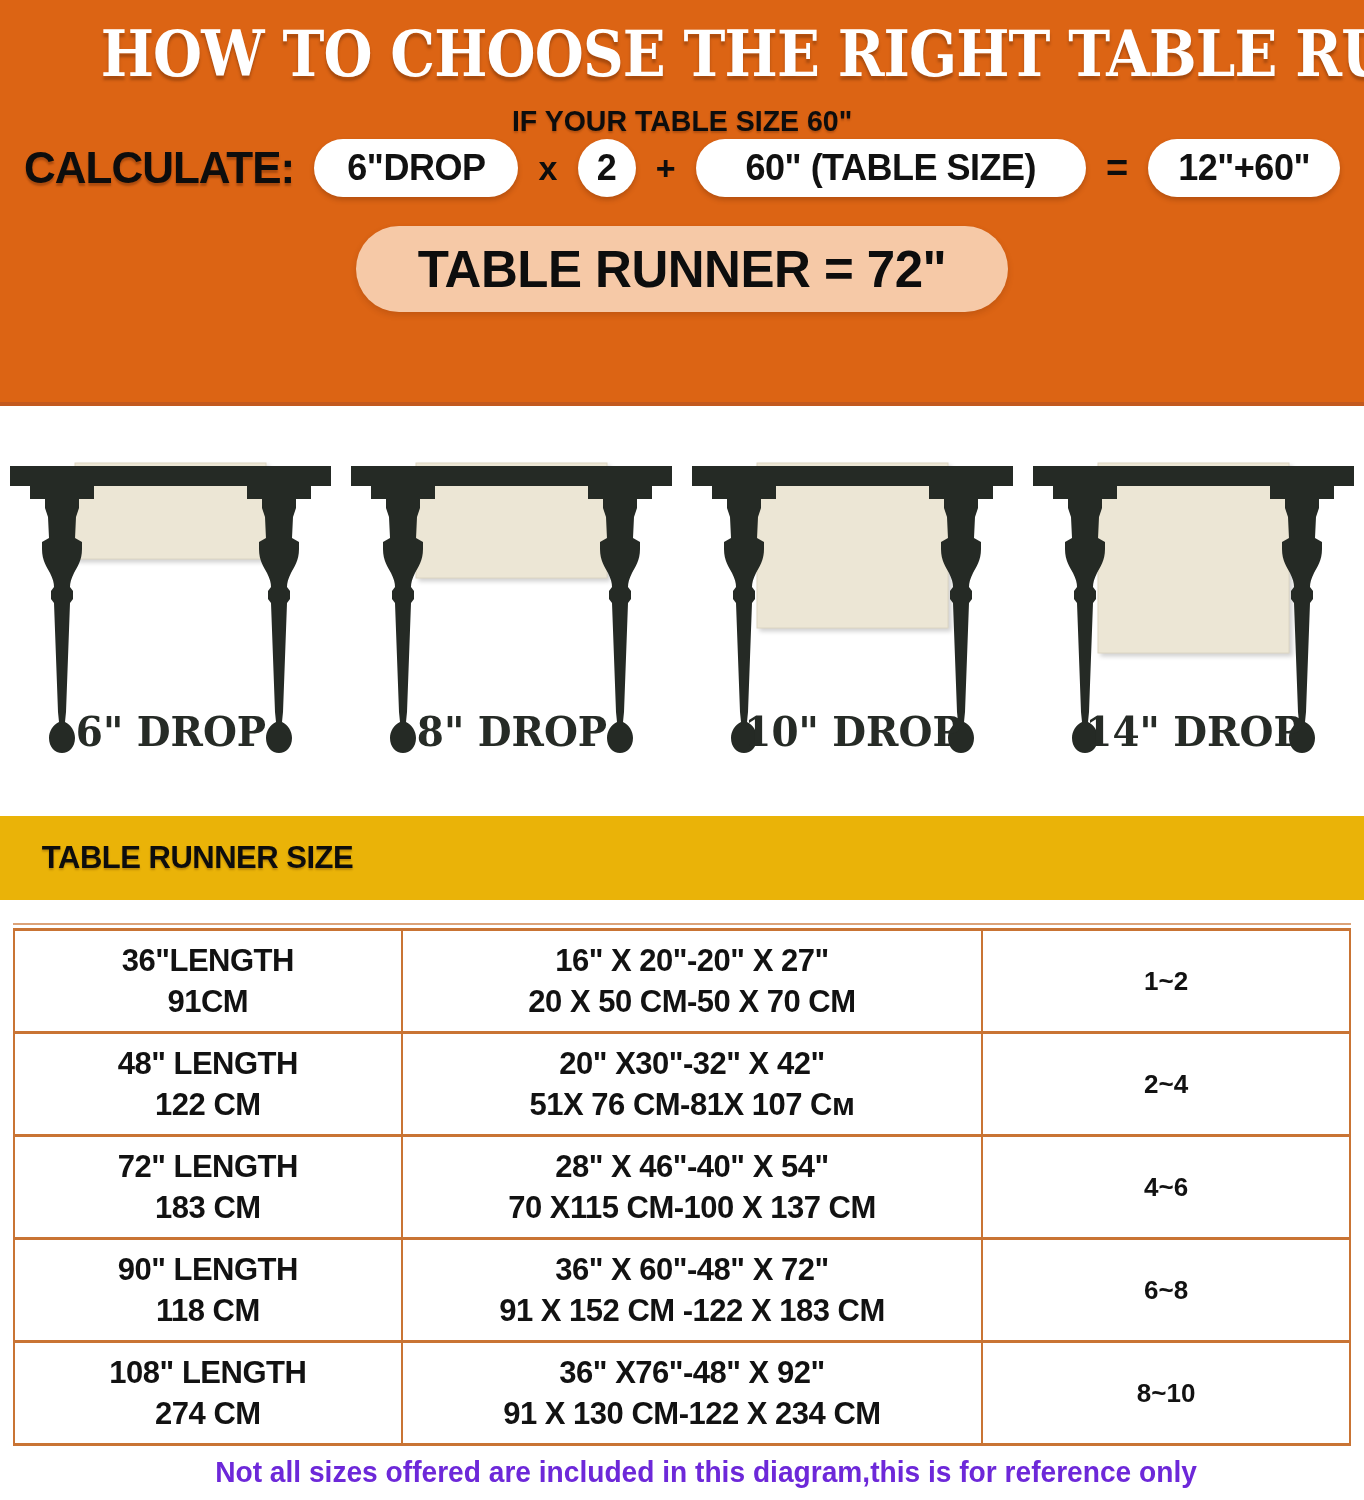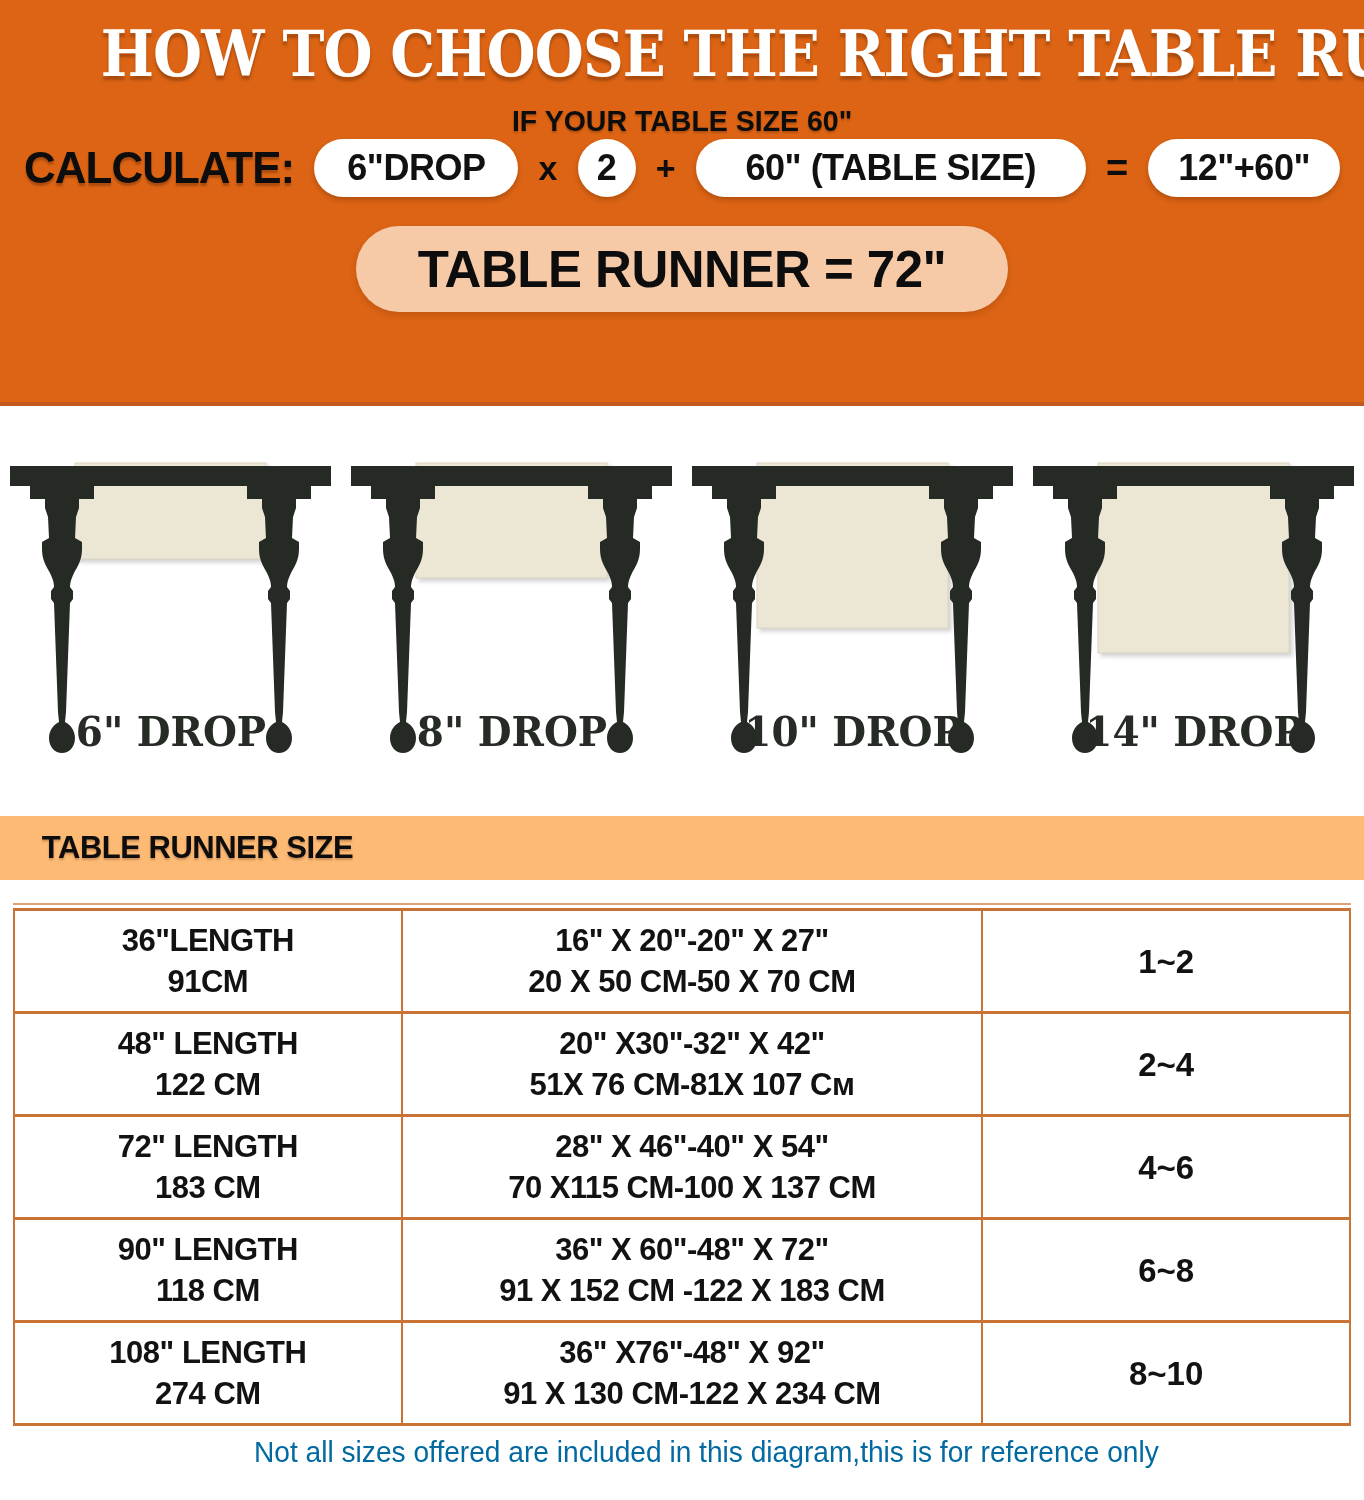--- a/index.html
+++ b/index.html
@@ -84,21 +84,21 @@
   .leg{fill:#252A25;}
   .runner{fill:#ECE6D5;stroke:#DDD6C2;stroke-width:1;filter:drop-shadow(3px 3px 2px rgba(0,0,0,.18));}
   .drop-label{
     position:absolute;top:302px;left:50%;transform:translateX(-50%) scaleX(.95);
     font-family:"DejaVu Serif",serif;font-weight:bold;font-size:41px;
     color:#262B26;white-space:nowrap;
   }
 
   
   .thead-band{
-    background:#fdba74;height:64px;
+    background:#eab308;height:84px;
     display:grid;grid-template-columns:395px 585px 384px;
     align-items:center;
   }
   .thead-band .hcell{
     text-align:center;font-weight:bold;font-size:31px;color:#0d0d0d;
     letter-spacing:-.5px;white-space:nowrap;
     text-shadow:0 2px 2px rgba(60,20,0,.25);
   }
 
   
@@ -115,26 +115,26 @@
     border:2px solid #C97434;
     border-top-width:3px;border-bottom-width:3px;
     text-align:center;vertical-align:middle;
     height:100px;padding:0;
     font-weight:bold;color:#121212;
   }
   .col1{width:29%;}
   .col2{width:43.5%;}
   .col3{width:27.5%;}
   .cell-line{font-size:31px;line-height:41px;letter-spacing:-.5px;white-space:nowrap;}
-  .persons{font-size:33px;letter-spacing:0;}
+  .persons{font-size:26px;letter-spacing:0;}
 
   
   .footnote{
     margin:10px 0 0 0;text-align:center;
-    font-size:29px;font-weight:normal;color:#0369a1;white-space:nowrap;padding-left:48px;
+    font-size:29px;font-weight:bold;color:#6d28d9;white-space:nowrap;padding-left:48px;
   }
   .footnote .cx{transform:scaleX(.97);}
 </style>
 </head>
 <body>
 
 <div class="page">
 
   <svg width="0" height="0" style="position:absolute" aria-hidden="true">
     <defs>

